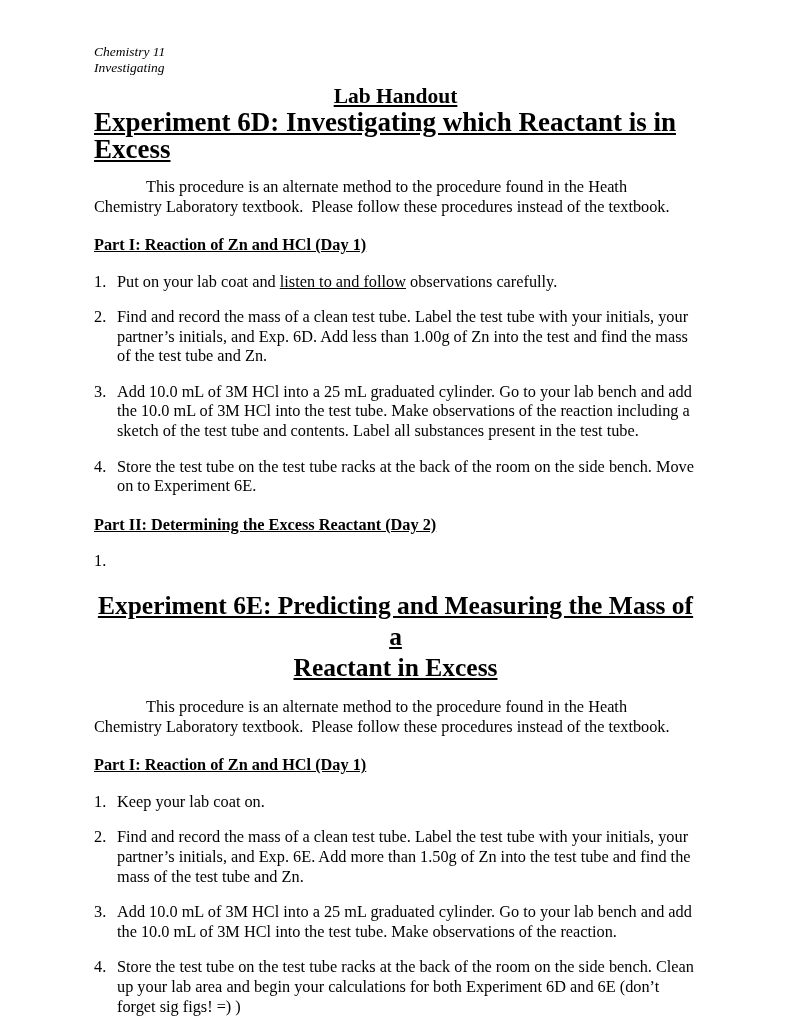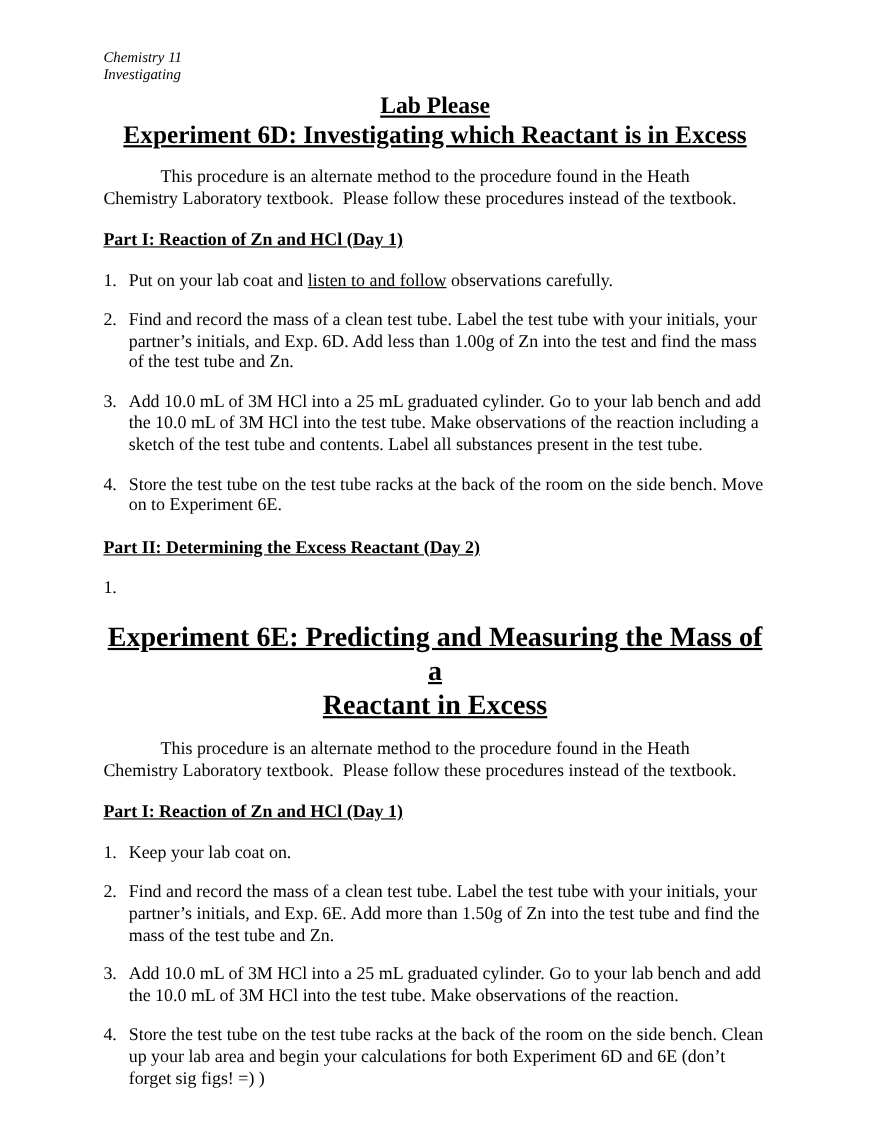--- a/index.html
+++ b/index.html
@@ -31,23 +31,23 @@
   .header-lines div { white-space: pre; }
 
   .title-block { margin-top: 8px; }
   .title-main {
     text-align: center;
     font-weight: bold;
     font-size: 21.5px;
     line-height: 26px;
   }
   .title-sub {
-    text-align: center;
+    text-align: left;
     font-weight: bold;
-    font-size: 23px;
+    font-size: 27px;
     line-height: 27px;
   }
   .u { text-decoration: underline; }
 
   .intro {
     font-size: 16.3px;
     line-height: 19.5px;
     text-align: left;
     margin-top: 14px;
   }
@@ -95,21 +95,21 @@
 <body>
 
 <div class="page">
 
   <div class="header-lines">
     <div>Chemistry 11</div>
     <div>Investigating</div>
   </div>
 
   <div class="title-block">
-    <div class="title-main"><span class="u">Lab Please</span></div>
+    <div class="title-main"><span class="u">Lab Handout</span></div>
     <div class="title-sub"><span class="u">Experiment 6D: Investigating which Reactant is in Excess</span></div>
   </div>
 
   <p class="intro"><span class="indent"></span><span>This procedure is an alternate method to the procedure found in the Heath Chemistry Laboratory textbook.</span>&nbsp; <span class="b">Please follow these procedures instead of the textbook.</span></p>
 
   <div class="part-heading"><span>Part I: Reaction of Zn and HCl (Day 1)</span></div>
 
   <ol class="steps">
     <li class="first-step">
       <span class="num b">1.</span><span>Put on your lab coat and </span><span class="ul">listen to and follow</span><span> observations </span><span class="b">carefully.</span>

